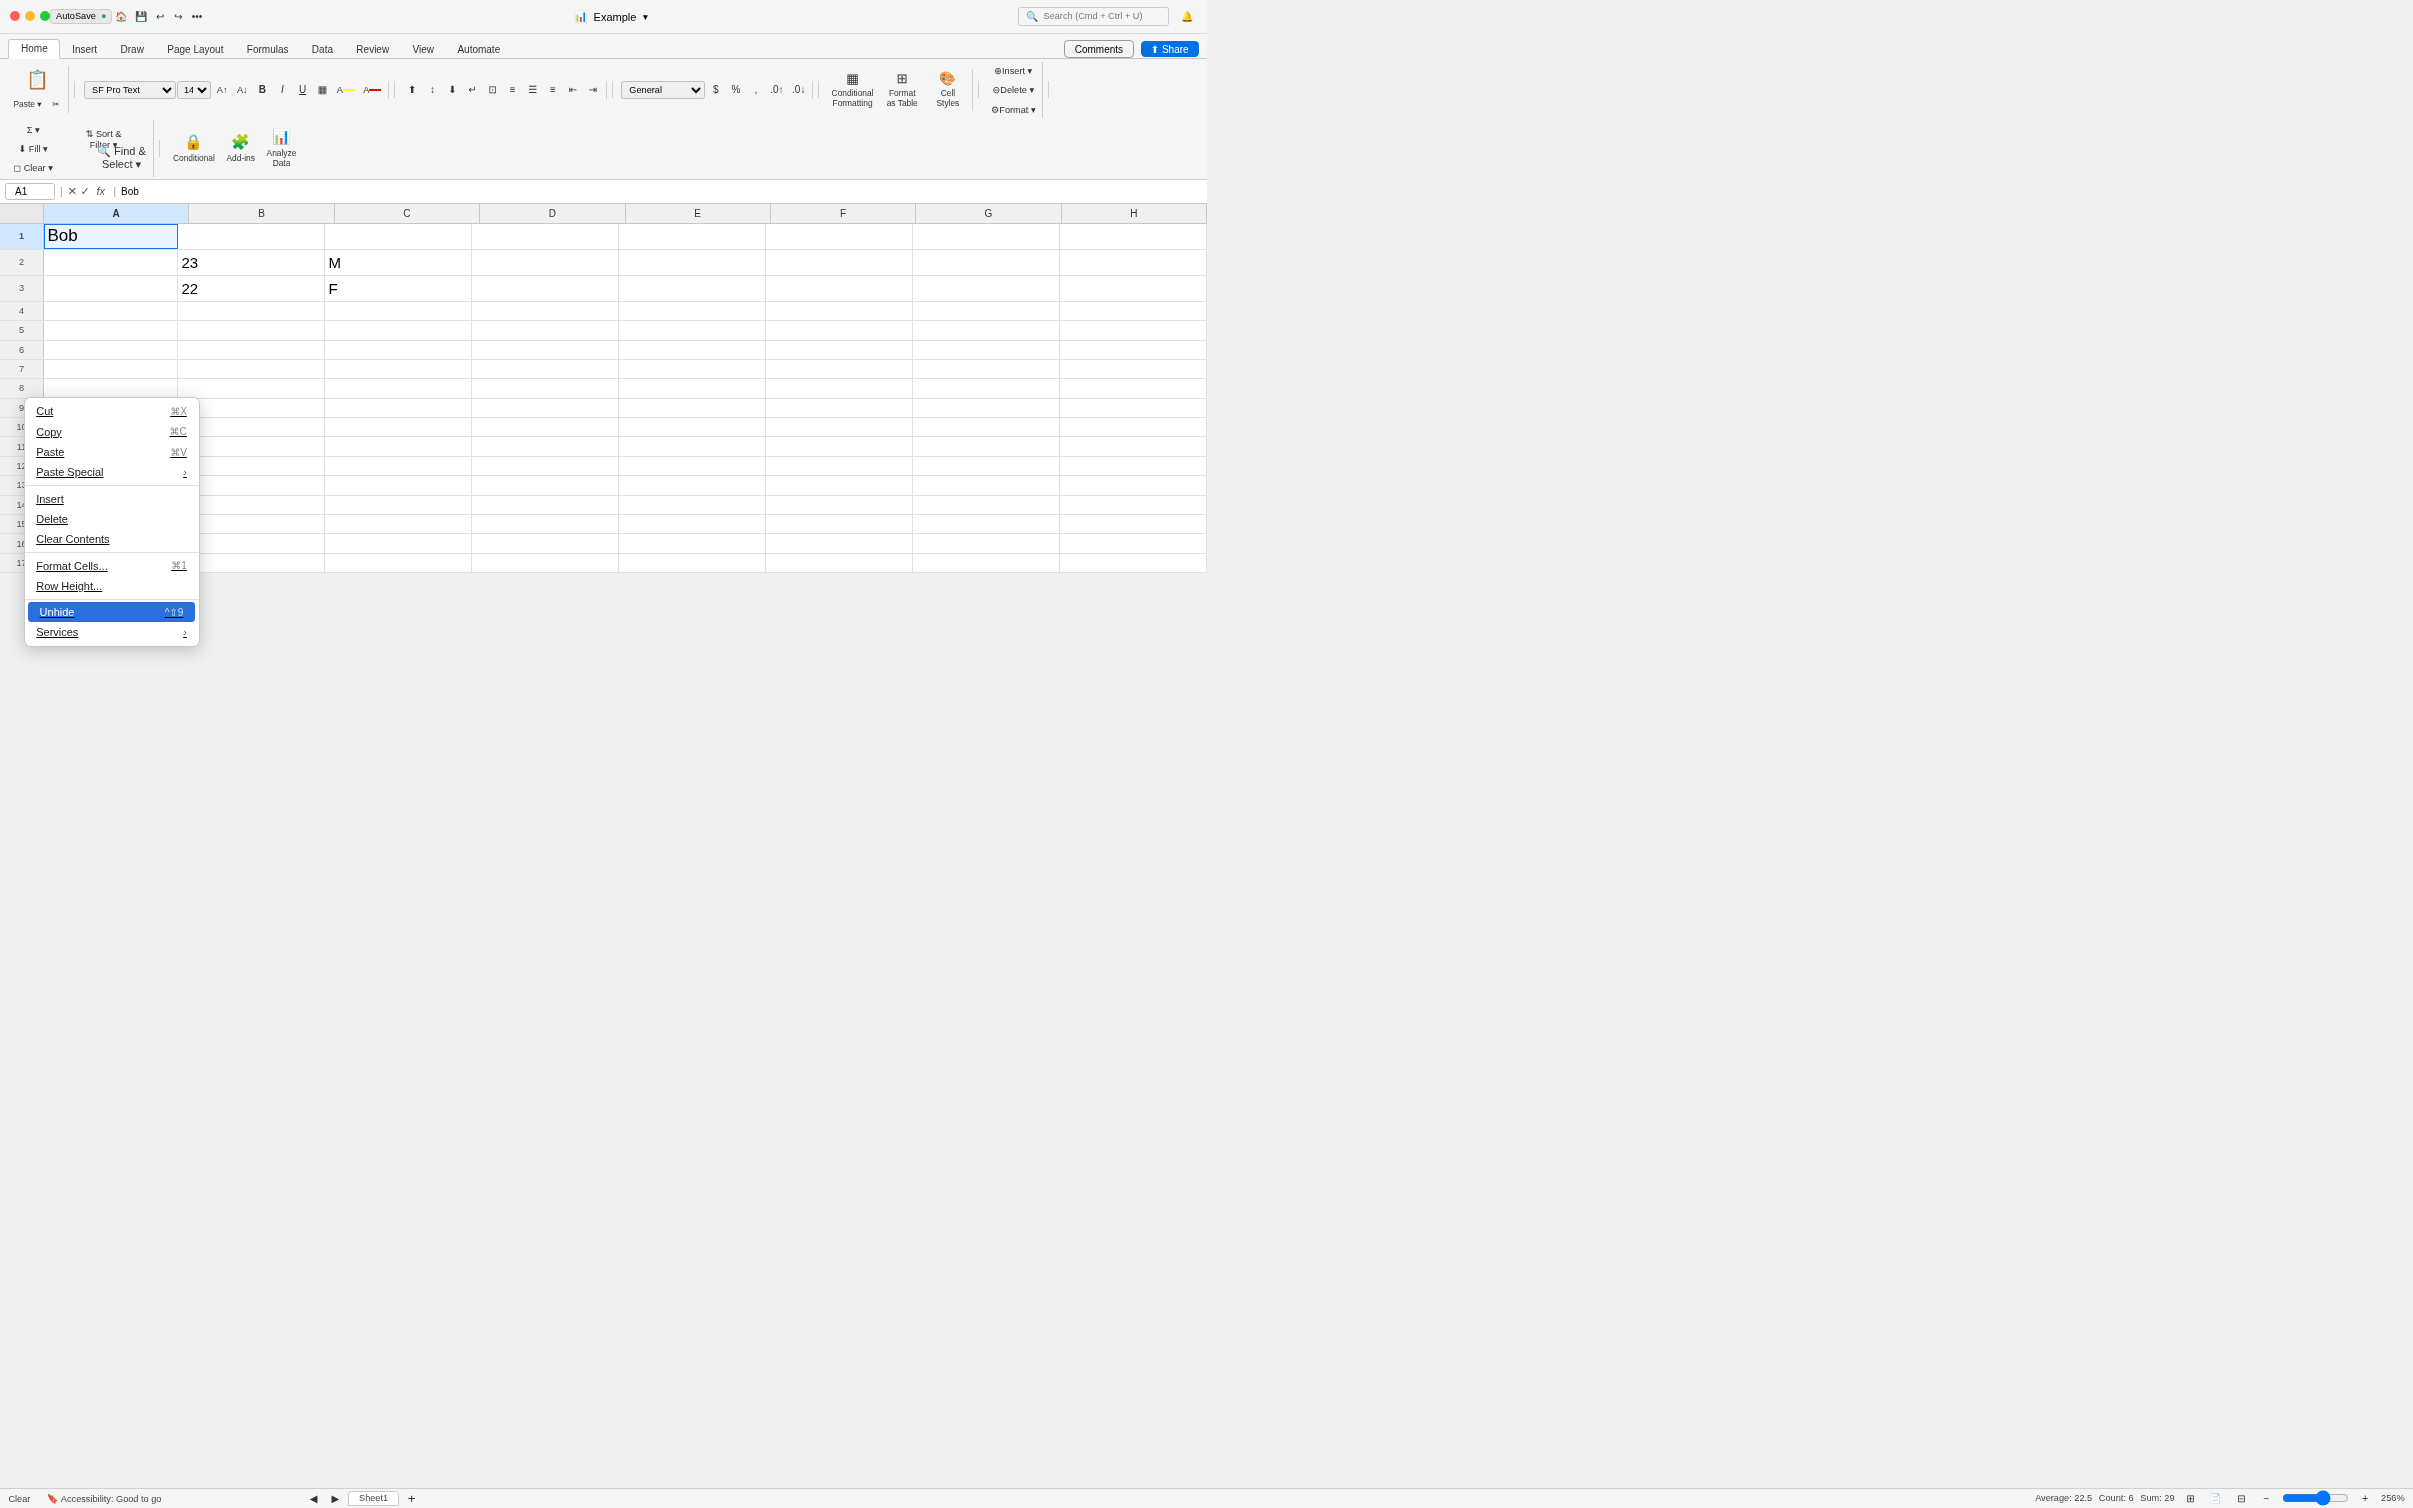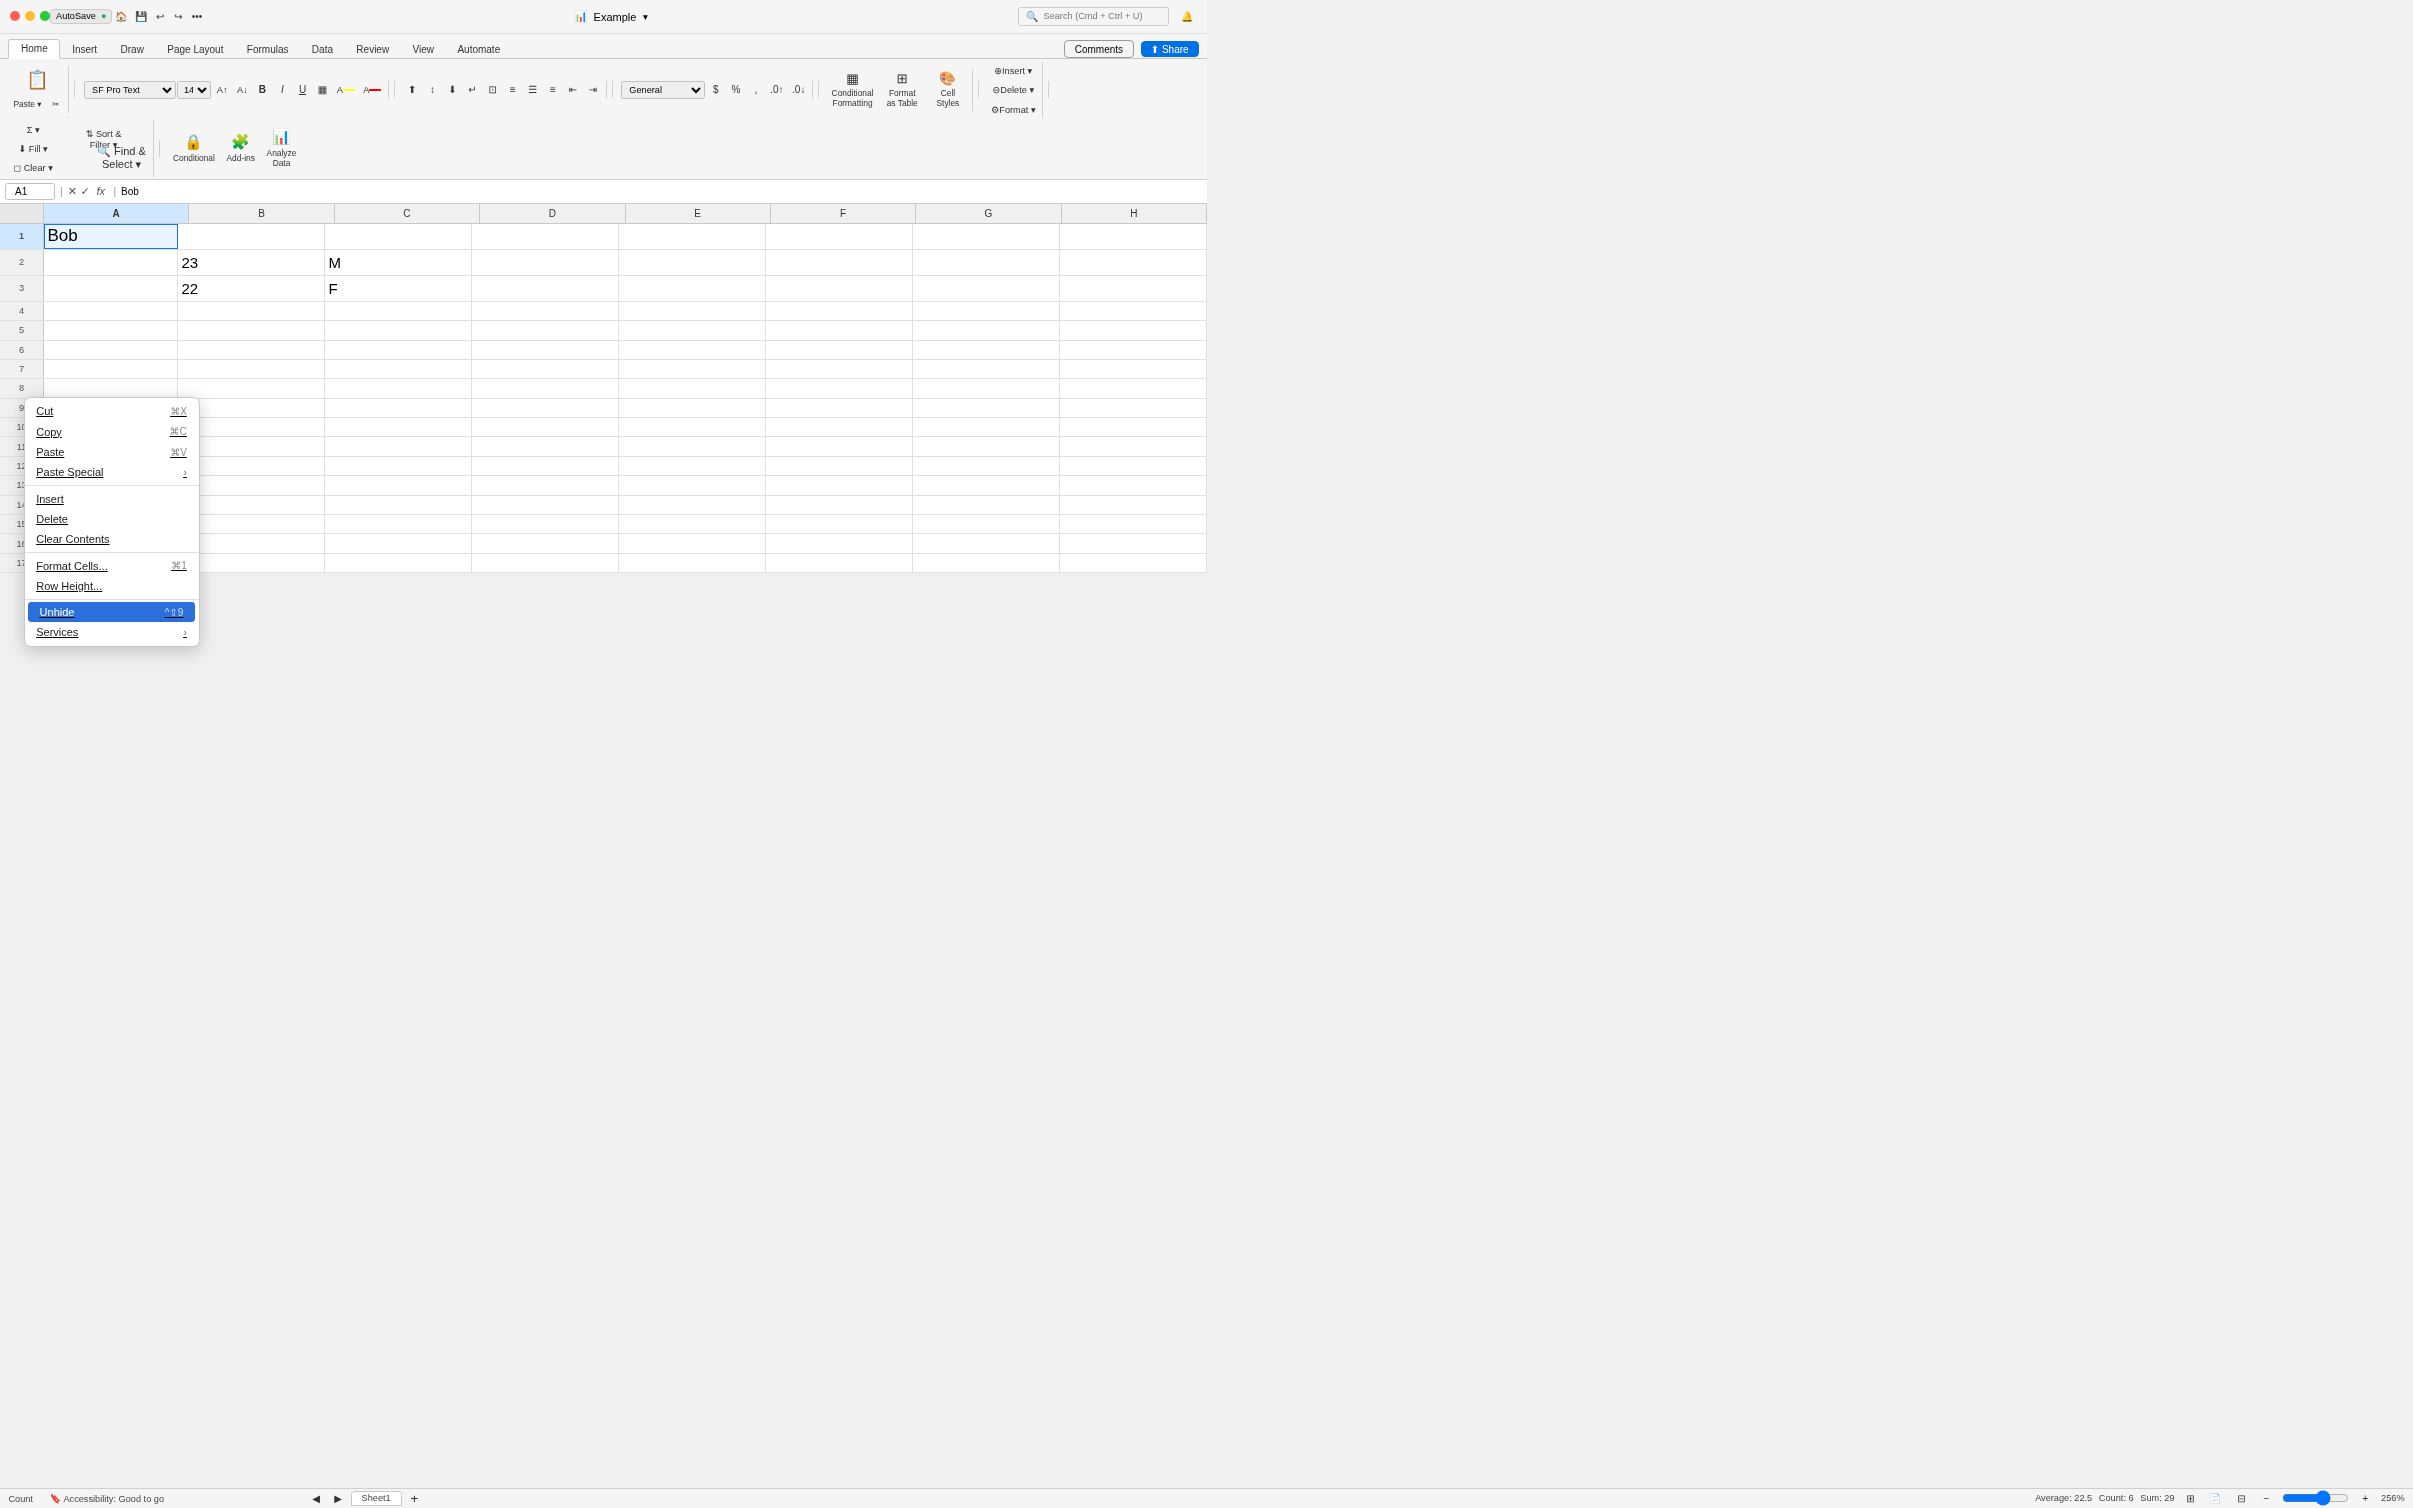--- a/index.html
+++ b/index.html
@@ -724,21 +724,21 @@
         <span class="ctx-shortcut">^⇧9</span>
       </div>
       <div class="ctx-item">
         <span>Services</span>
         <span class="ctx-arrow">›</span>
       </div>
     </div>
   </div>
 
   <div class="status-bar" style="position:absolute; bottom:0; left:0; right:0;">
-    <span>Count</span>
+    <span>Clear</span>
     <span>🔖 Accessibility: Good to go</span>
 
     <div style="display:flex; align-items:center; gap:3.4px; margin-left: 126px;">
       <button class="tb-btn">◀</button>
       <button class="tb-btn">▶</button>
       <div class="sheet-tab">Sheet1</div>
       <button class="tb-btn" style="font-size:13.4px;">+</button>
     </div>
 
     <div class="status-right">

